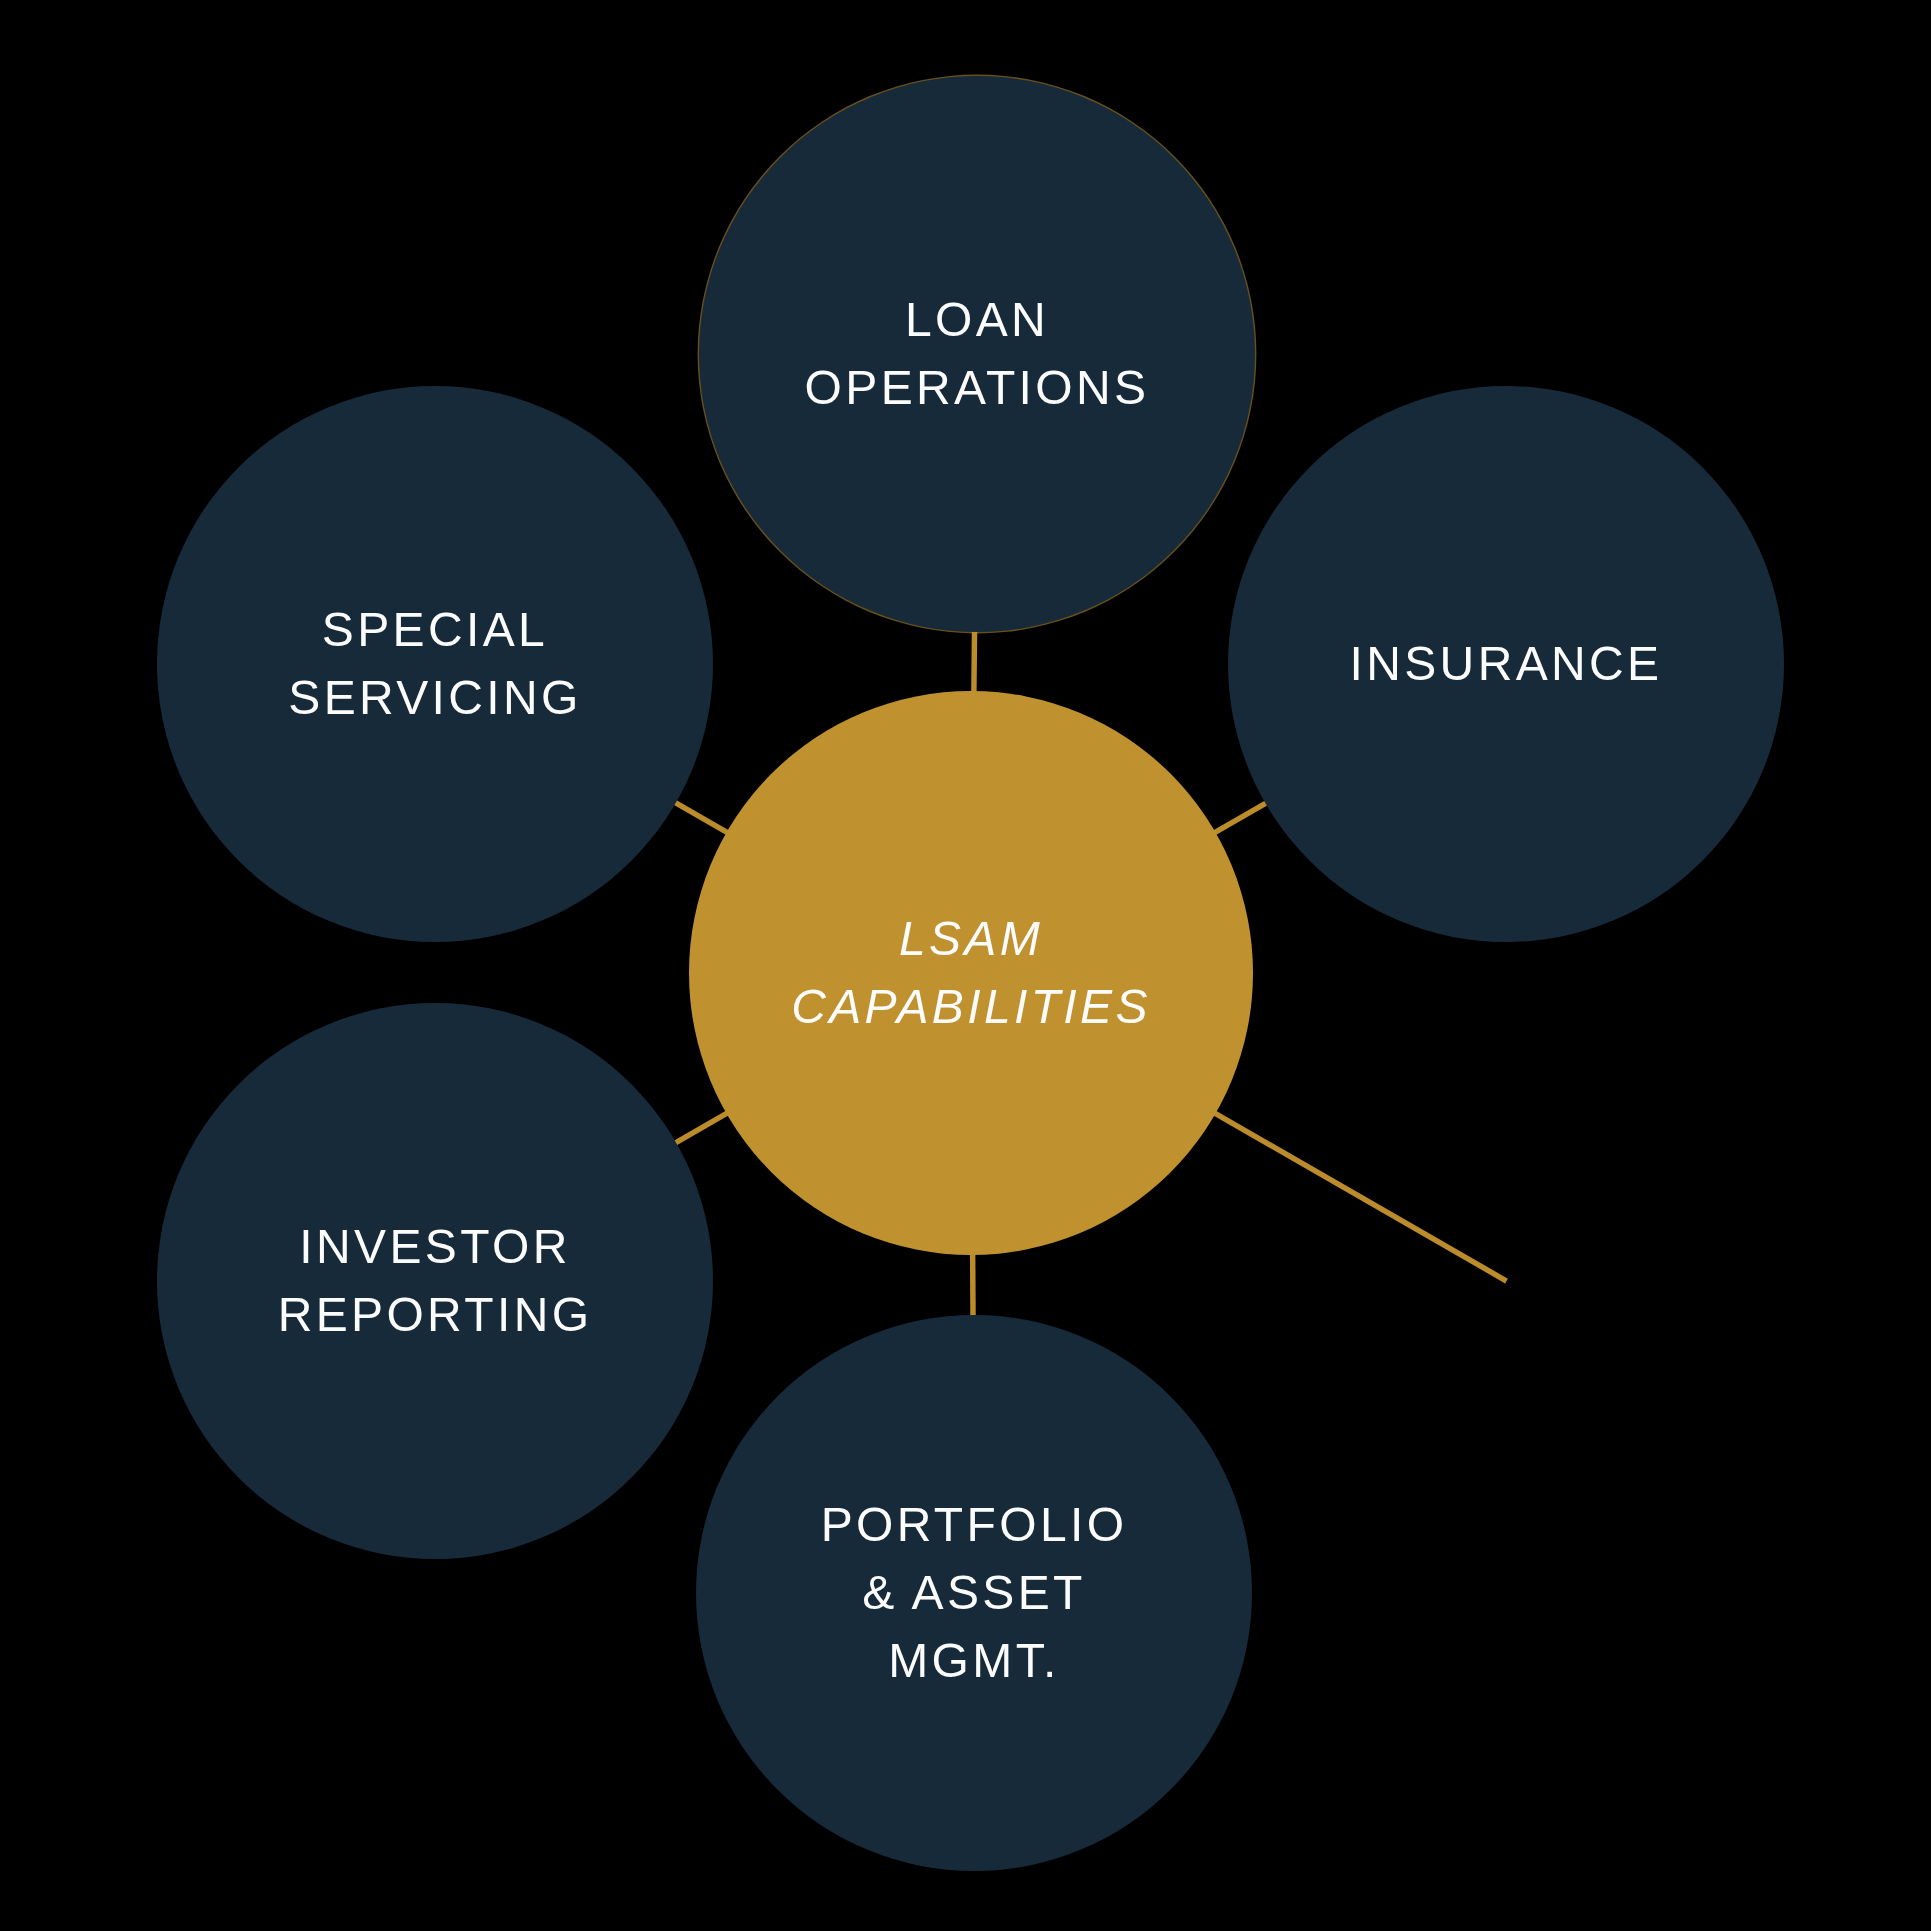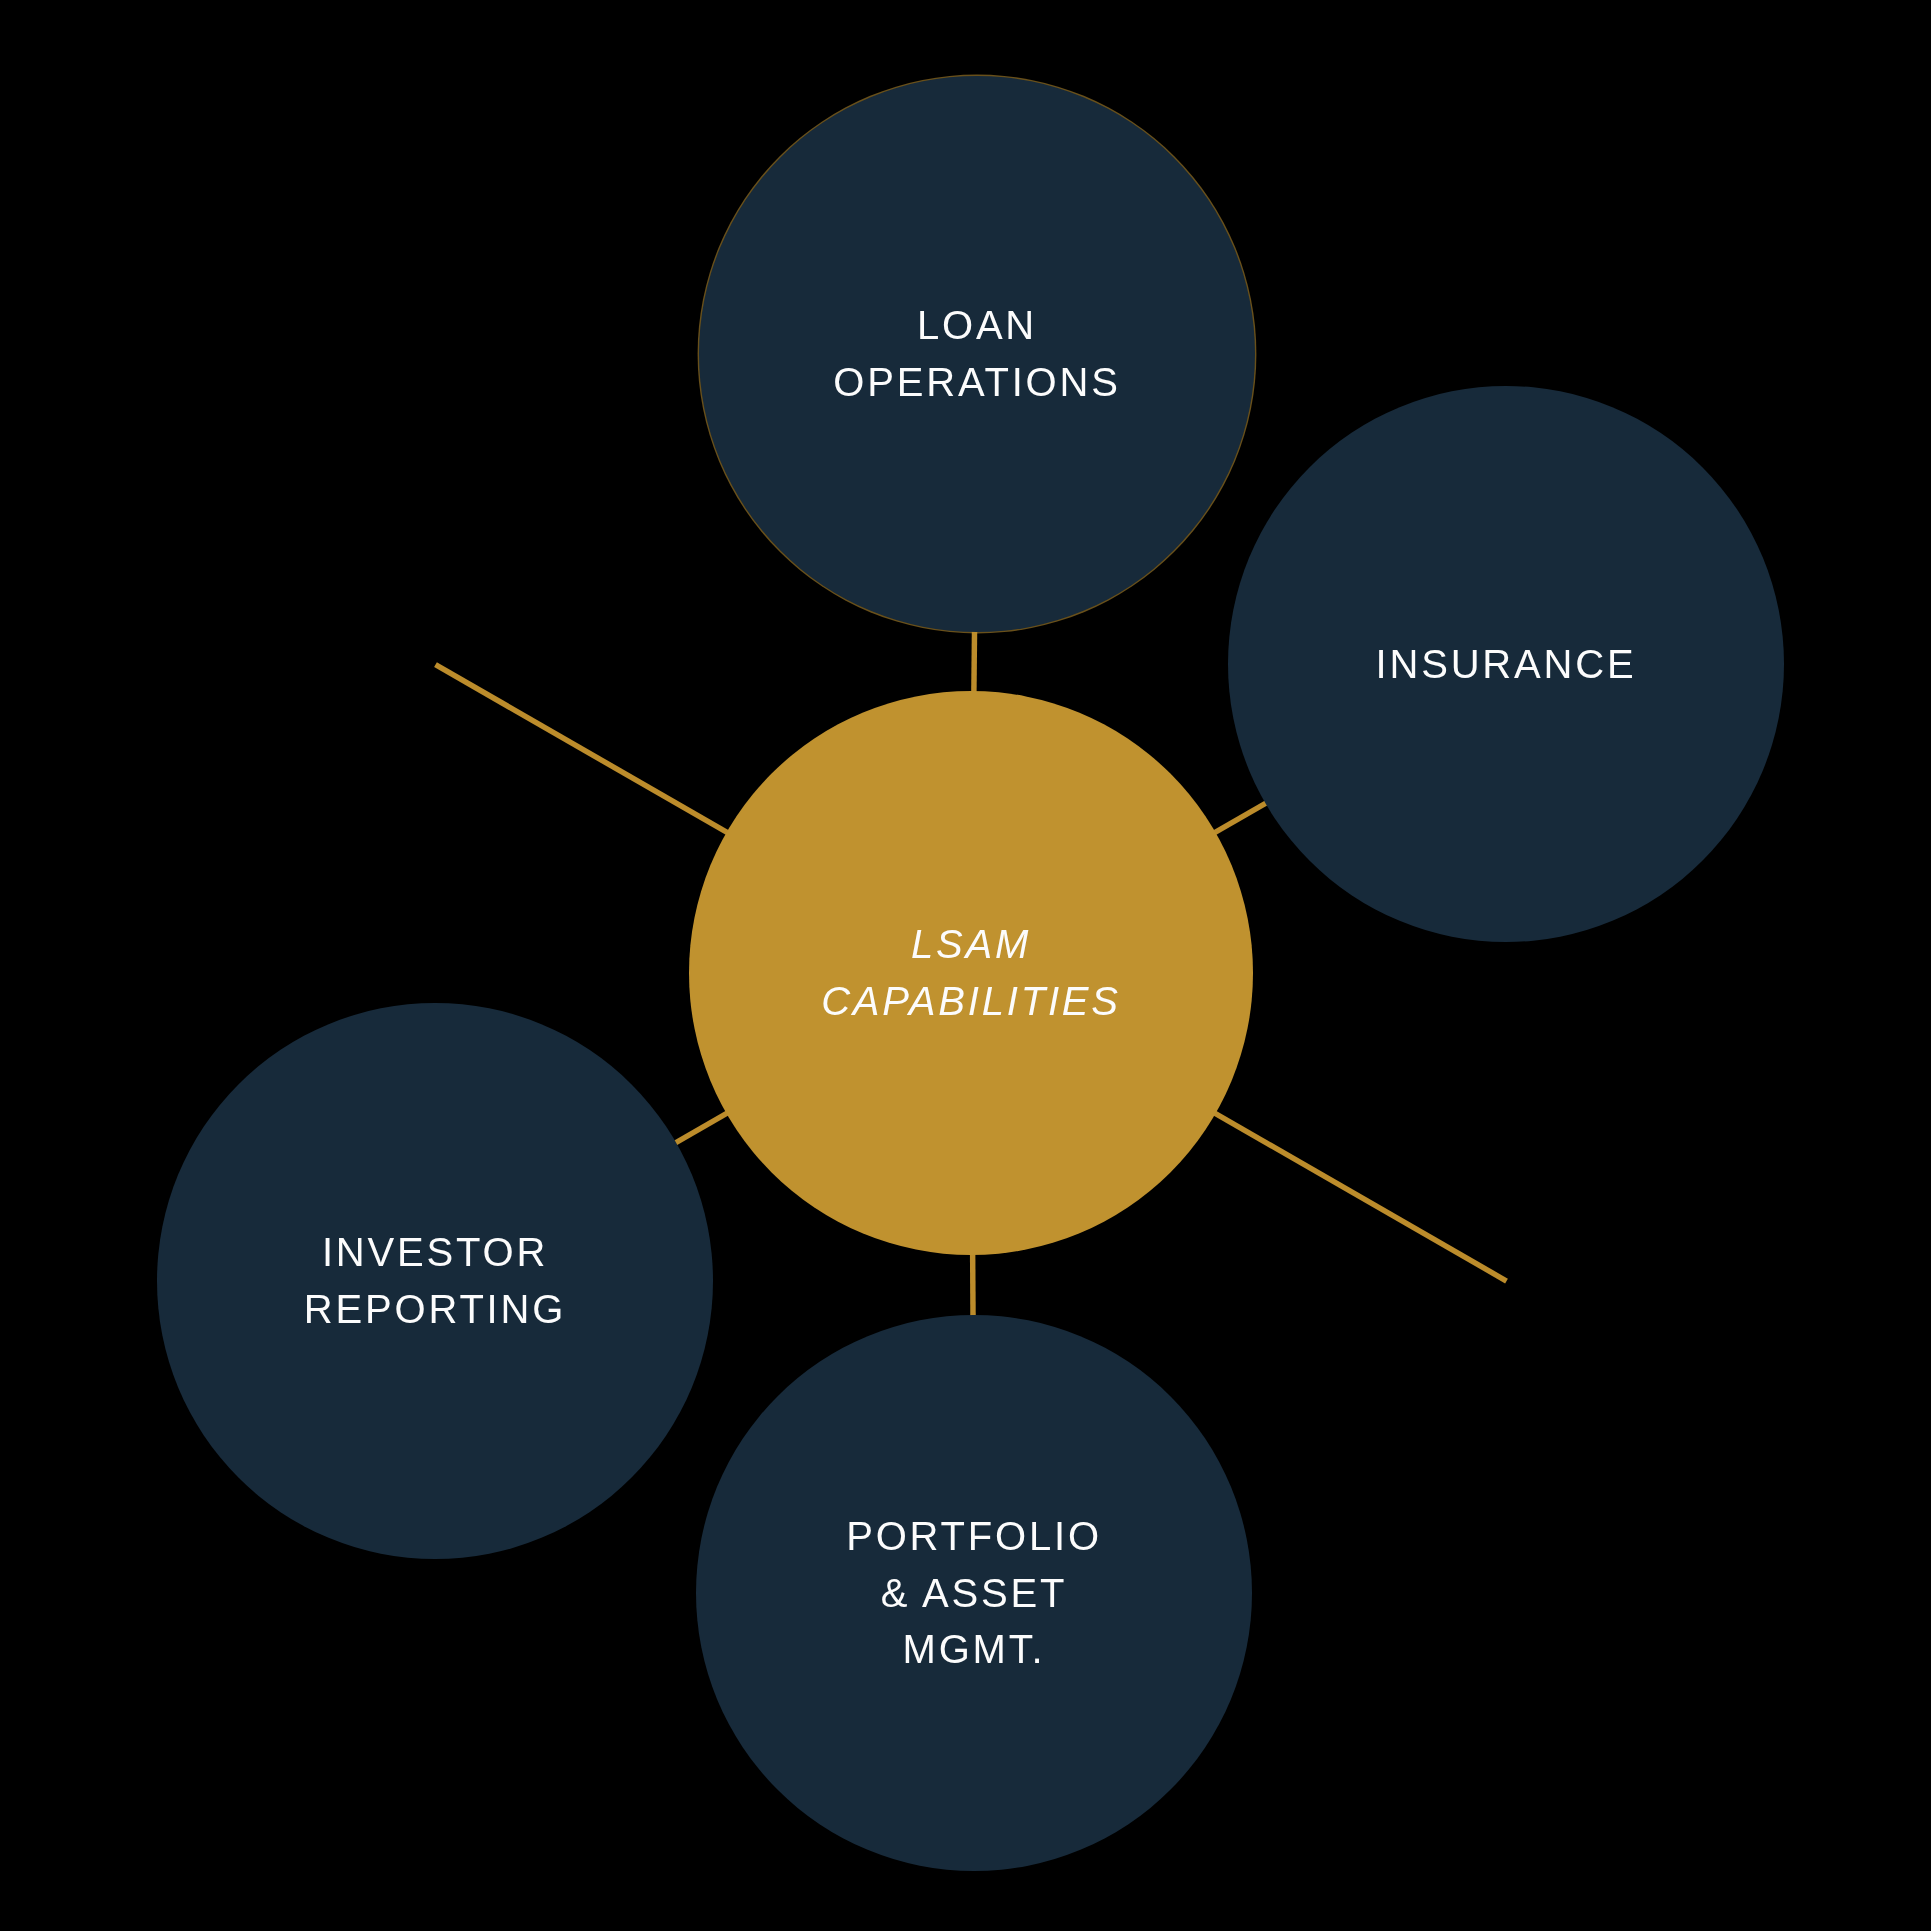--- a/index.html
+++ b/index.html
@@ -41,21 +41,21 @@
     left:689px;top:691px;font-style:italic;
   }
   .node--top{left:699px;top:76px;}
   .node--top-right{left:1228px;top:386px;justify-content:center;}
   .node--bottom-right{left:1228px;top:1003px;}
   .node--bottom{left:696px;top:1315px;}
   .node--bottom-left{left:157px;top:1003px;}
   .node--top-left{left:157px;top:386px;}
   .node__label{
     color:var(--text);
-    font-size:40px;
+    font-size:48px;
     font-weight:400;
     letter-spacing:0.07em;
     line-height:1.42;
     white-space:pre-line;
     padding:0 27px;
   }
 </style>
 </head>
 <body>
 
@@ -84,20 +84,24 @@
     <div class="node__label">PORTFOLIO
 &amp; ASSET
 MGMT.</div>
   </div>
 
   <div class="node node--bottom-left">
     <div class="node__label">INVESTOR
 REPORTING</div>
   </div>
 
+  <div class="node node--top-left">
+    <div class="node__label">SPECIAL
+SERVICING</div>
+  </div>
 
   <div class="node node--center">
     <div class="node__label">LSAM
 CAPABILITIES</div>
   </div>
 
 </div>
 
 
 </body></html>

